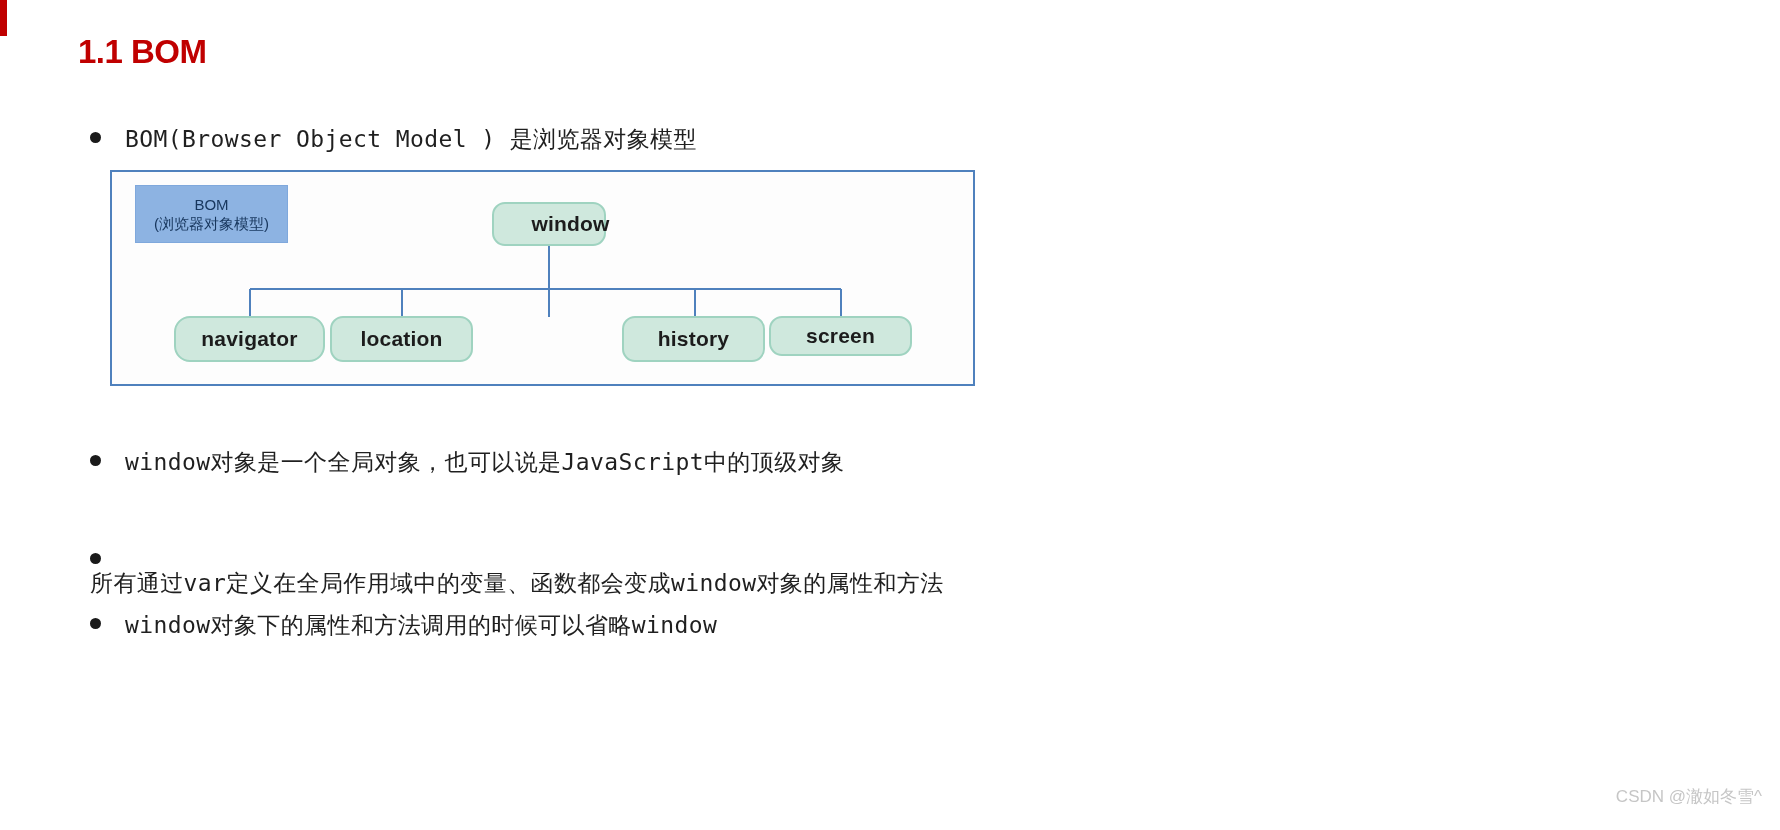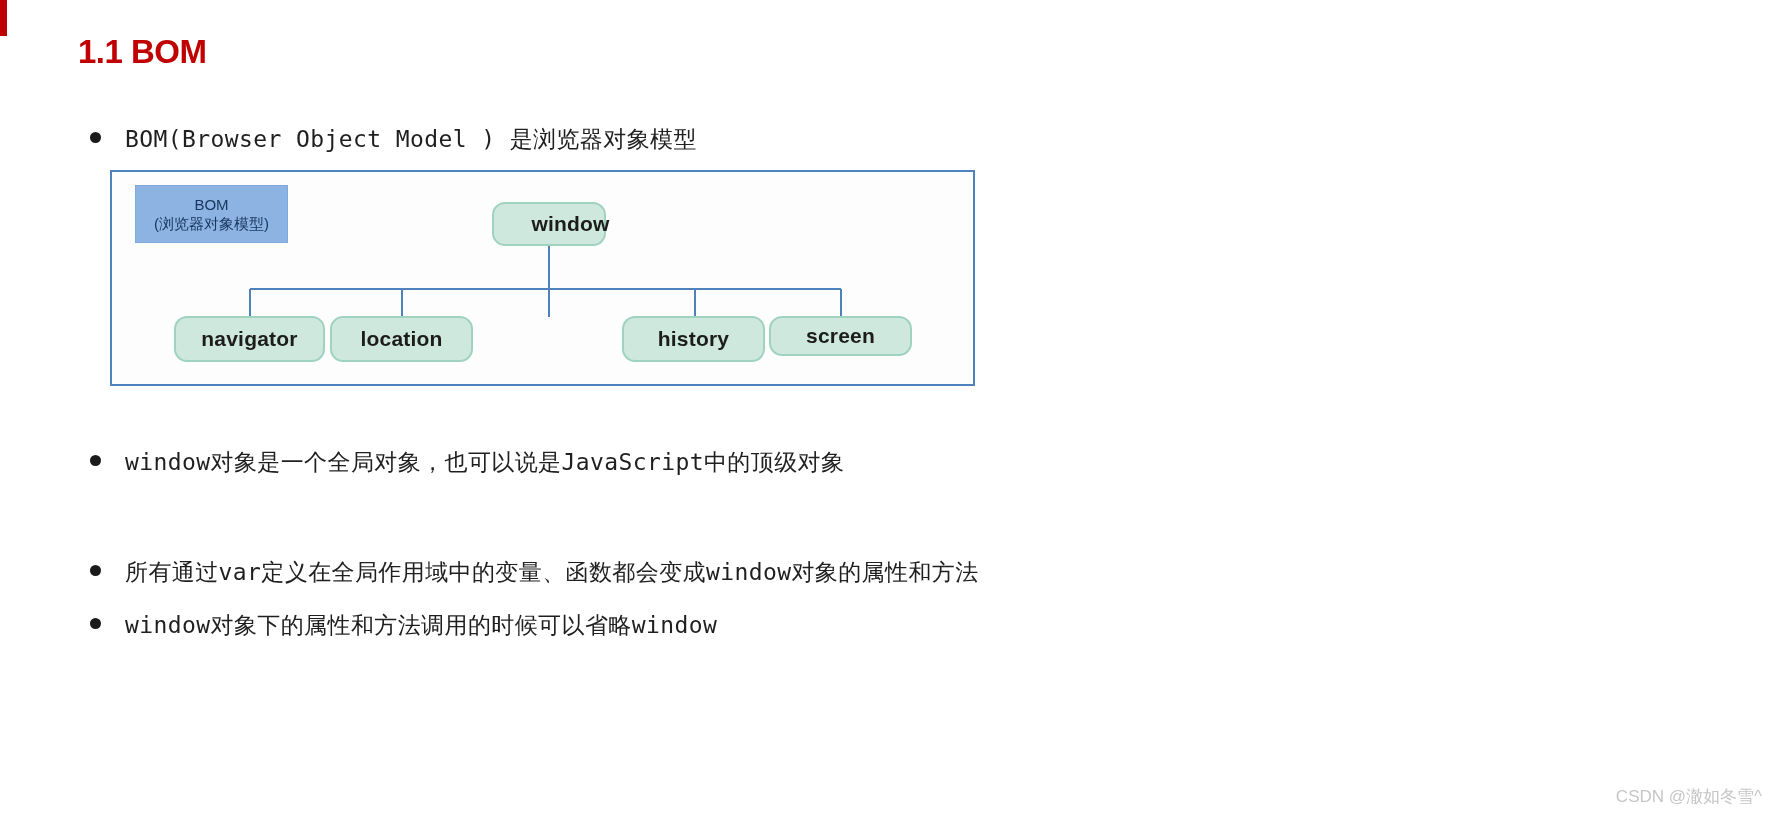--- a/index.html
+++ b/index.html
@@ -69,21 +69,21 @@
   }
   .bullet-text.mono-lead {
     font-family: "DejaVu Sans Mono", "Liberation Mono", monospace;
     font-size: 23px;
     letter-spacing: 0.4px;
   }
 
   #b0 { left: 90px; top: 124px; }
   #b1 { left: 90px; top: 447px; }
   #b2 { left: 90px; top: 503px; }
-  #b3 { left: 90px; top: 557px; }
+  #b3 { left: 90px; top: 557px; flex-direction: column; }
   #b4 { left: 90px; top: 610px; }
 
   
   .diagram {
     position: absolute;
     left: 110px;
     top: 170px;
     width: 865px;
     height: 216px;
     border: 2px solid #4f81bd;
@@ -128,21 +128,21 @@
     border: 2px solid #9fd3c0;
     color: #1c1c1c;
   }
   .node.pink {
     background: #fbd9cf;
     border: 2px solid #f5c0b2;
     color: #d14d7a;
   }
 
   #n-window   { left: 380px; top: 30px;  width: 114px; height: 44px; padding-left: 43px; }
-  #n-navigator{ left: 62px;  top: 144px; width: 151px; height: 46px; }
+  #n-navigator{ left: 62px;  top: 144px; width: 151px; height: 46px; border-radius: 16px; }
   #n-location { left: 218px; top: 144px; width: 143px; height: 46px; }
   #n-document { left: 366px; top: 144px; width: 147px; height: 46px; }
   #n-history  { left: 510px; top: 144px; width: 143px; height: 46px; }
   #n-screen   { left: 657px; top: 144px; width: 143px; height: 40px; }
 
   .connector-svg {
     position: absolute;
     left: 0; top: 0;
     width: 100%;
     height: 100%;

